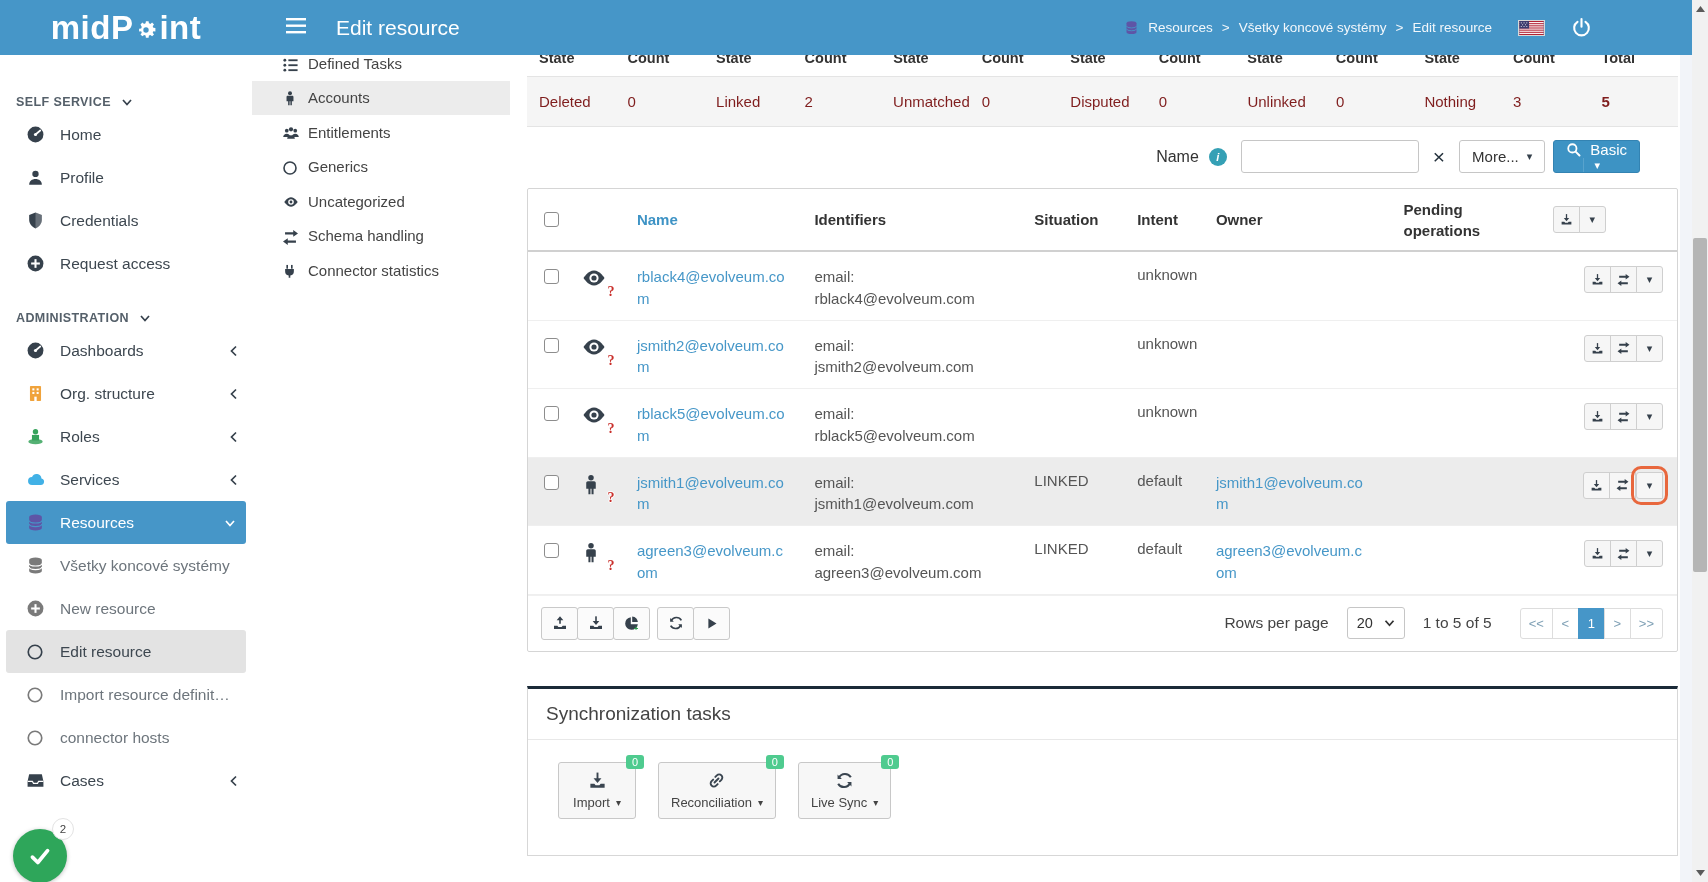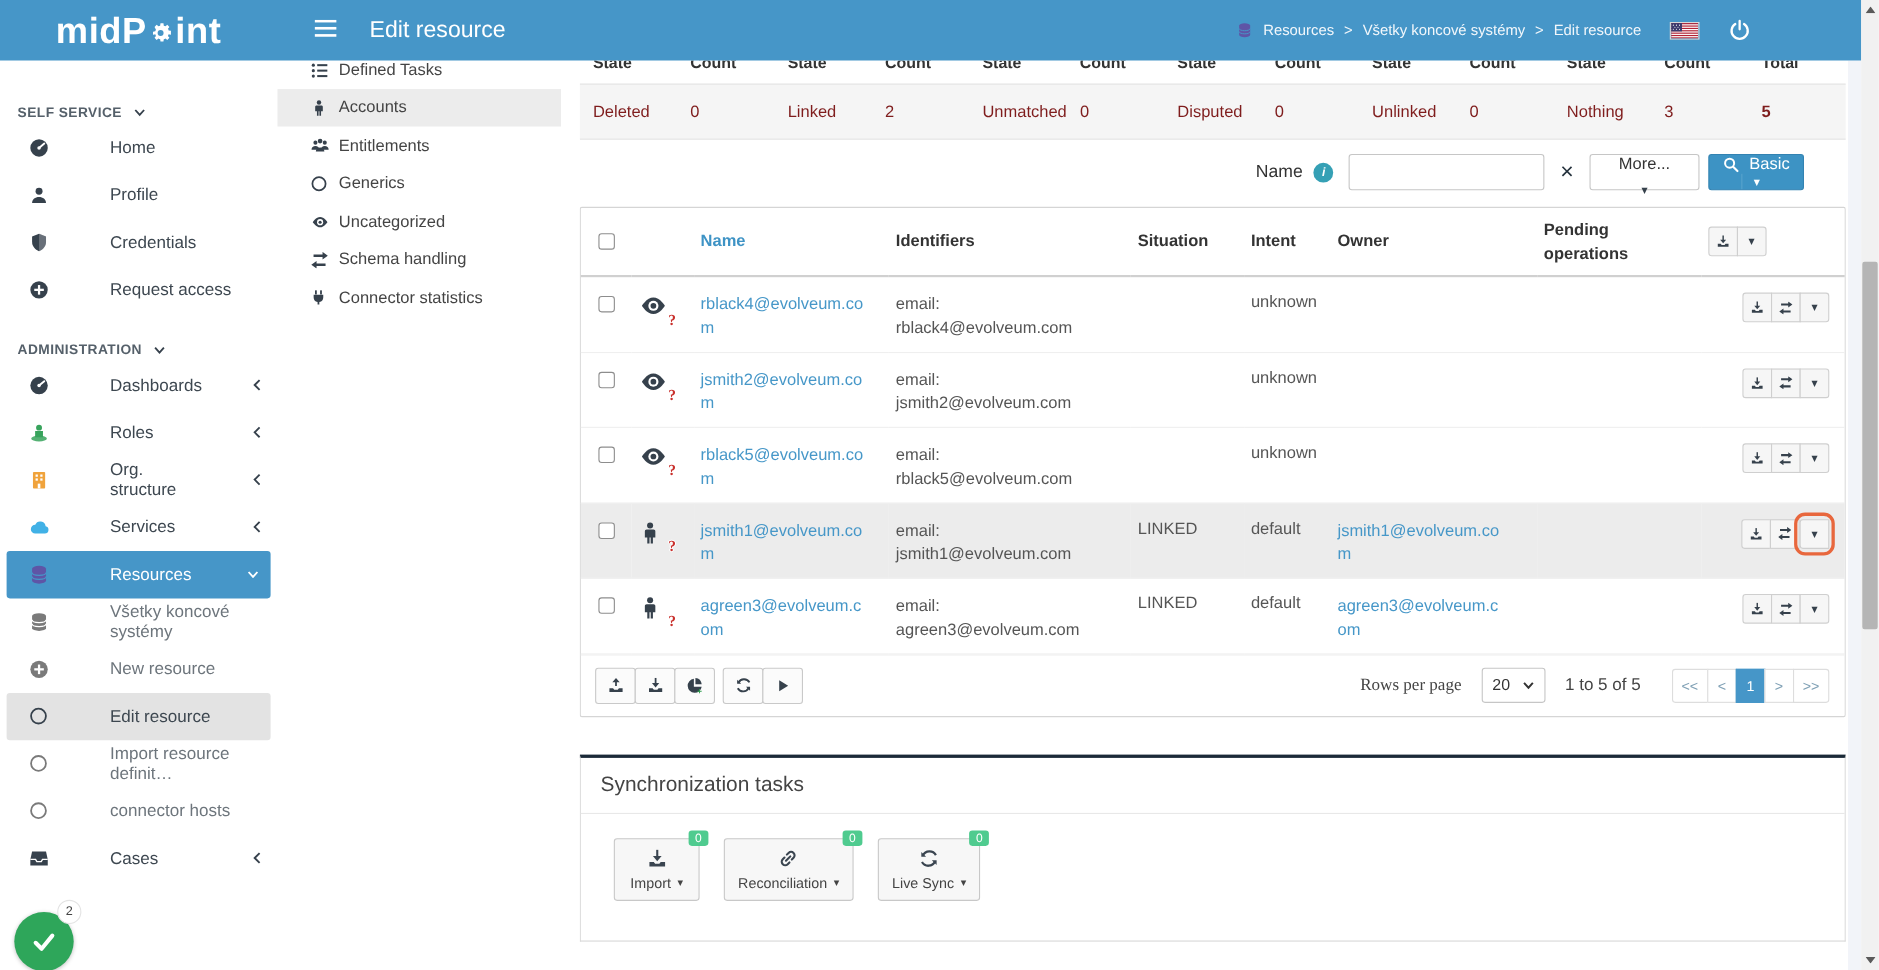--- a/index.html
+++ b/index.html
@@ -19,21 +19,21 @@
   .breadcrumb a { color:#f2f7fb; text-decoration:none; }
   .flagbtn,.pwrbtn { background:none; border:none; cursor:pointer; display:flex; align-items:center; }
 
   
   .sidebar { position:absolute; left:0; top:55px; width:252px; bottom:0; background:#fff; z-index:40; padding-top:14px; }
   .user-panel { display:flex; align-items:center; gap:16px; padding:4px 0 4px 20px; }
   .avatar { width:40px; height:40px; border-radius:50%; background:#d9d9d9; display:flex; align-items:flex-end; justify-content:center; overflow:hidden; }
   .user-name { color:#4697c8; font-size:15.5px; text-decoration:none; }
   .sec-label { display:flex; align-items:center; gap:10px; padding:0 0 0 16px; margin-top:22px; height:22px;
     font-size:12.5px; font-weight:700; color:#55606a; letter-spacing:.4px; cursor:pointer; }
-  .nav-item { display:flex; align-items:center; height:43px; padding:0 14px 0 26px; color:#3d4750; font-size:15.5px; cursor:pointer; position:relative;gap:40px; }
+  .nav-item { display:flex; align-items:center; height:43px; padding:0 14px 0 26px; color:#3d4750; font-size:15.5px; cursor:pointer; position:relative; }
   .nav-item .ic { width:34px; color:#36414c; }
   .nav-item .lbl { flex:1; }
   .nav-item .chev { color:#36414c; }
   .nav-item.active-blue { background:#4696c8; border-radius:3px; margin:0 6px; padding:0 10px 0 20px; color:#fff; }
   .nav-item.active-blue .chev { color:#fff; }
   .nav-item.active-gray { background:#e3e3e3; border-radius:3px; margin:0 6px; padding:0 10px 0 20px; color:#3d4750; }
   .nav-item.sub { color:#6d757c; }
   .ired { color:#d9534f !important; } .iorange { color:#f0a33c !important; } .igreen { color:#37a35c !important; }
   .iblue { color:#41b1e6 !important; } .igray { color:#7a7a7a !important; }
   .iwhitepurple { color:#5e55a6 !important; }
@@ -62,21 +62,21 @@
   .state-grid > div { padding-left:12px; }
   .state-grid .tot { font-weight:700; }
 
   .search-row { display:flex; justify-content:flex-end; align-items:center; gap:8px; margin:13px 38px 15px 0; }
   .search-lbl { font-size:16px; color:#333; margin-right:2px; }
   .info-dot { width:18px; height:18px; border-radius:50%; background:#35a0b5; color:#fff; font-size:11px; font-weight:700;
     font-style:italic; display:inline-flex; align-items:center; justify-content:center; margin-right:6px; cursor:pointer; }
   .search-input { width:178px; height:33px; border:1px solid #c6c6c6; border-radius:3px; padding:0 8px; font-size:15px; color:#333; outline:none; }
   .clear-btn { background:none; border:none; font-size:21px; color:#24313c; cursor:pointer; padding:0 6px; line-height:1; }
   .more-btn { height:33px; background:#fff; border:1px solid #c6c6c6; border-radius:3px; font-size:15px; color:#333;
-    padding:0 26px; cursor:pointer; display:flex; align-items:center; gap:8px;flex-direction:column; }
+    padding:0 12px; cursor:pointer; display:flex; align-items:center; gap:8px; }
   .basic-btn { height:33px; background:#3d93c4; border:1px solid #3383b2; border-radius:3px; color:#fff;
     display:flex; align-items:center; cursor:pointer; font-size:15px; padding:0;flex-direction:column; }
   .basic-btn .seg { padding:0 12px; display:flex; align-items:center; gap:9px; }
   .basic-btn .caret-seg { border-left:1px solid #58a3cd; padding:0 10px; height:100%; display:flex; align-items:center; }
 
   .card { margin:0 0 0 0; border:1px solid #d5d5d5; border-radius:2px; }
   table.acct { width:100%; border-collapse:collapse; table-layout:fixed; }
   table.acct th { text-align:left; font-size:15px; color:#333; font-weight:700; height:62px; vertical-align:middle; padding:0 6px; }
   table.acct th.namecol { color:#3e93c5; cursor:pointer; }
   table.acct thead tr { border-bottom:2px solid #d0d0d0; }
@@ -99,21 +99,21 @@
   .actions-cell { text-align:right; padding-right:14px !important; }
   .ring-wrap { position:relative; display:inline-flex; }
   .ring { position:absolute; left:-5px; top:-6px; right:-5px; bottom:-6px; border:3px solid #e8673d; border-radius:10px; pointer-events:none; }
 
   .card-footer { display:flex; align-items:center; justify-content:space-between; padding:11px 14px; border-top:1px solid #f0f0f0; }
   .tool-group { display:flex; align-items:center; }
   .tbtn { width:37px; height:33px; background:#fbfbfb; border:1px solid #c9c9c9; border-radius:3px; color:#36414c;
     display:inline-flex; align-items:center; justify-content:center; cursor:pointer; margin-left:-1px; position:relative; }
   .tbtn.gap { margin-left:7px; }
   .paging { display:flex; align-items:center; gap:18px; }
-  .rpp-label { font-size:15.5px; color:#444;font-family:Liberation Serif, serif; }
+  .rpp-label { font-size:15.5px; color:#444; }
   .rpp-select { width:58px; height:32px; border:1px solid #c6c6c6; border-radius:3px; background:#fff; display:inline-flex;
     align-items:center; justify-content:space-between; padding:0 9px; font-size:14.5px; color:#333; cursor:pointer; }
   .count-label { font-size:15.5px; color:#444; margin-right:10px; }
   .pager { display:inline-flex; }
   .pbtn { min-width:27px; height:31px; background:#fff; border:1px solid #ddd; color:#7fa0b5; font-size:13px;
     display:inline-flex; align-items:center; justify-content:center; cursor:pointer; margin-left:-1px; padding:0 8px; }
   .pbtn:first-child { border-radius:3px 0 0 3px; margin-left:0; }
   .pbtn:last-child { border-radius:0 3px 3px 0; }
   .pbtn.active { background:#4696c8; border-color:#4696c8; color:#fff; }
 
@@ -244,42 +244,42 @@
           <circle cx="12" cy="12" r="10" fill="currentColor"></circle>
           <line x1="12" y1="12" x2="18" y2="7" stroke="#fff" stroke-width="2.2" stroke-linecap="round"></line>
           <circle cx="12" cy="12" r="2" fill="#fff"></circle>
         </svg></span>
     <span class="lbl">Dashboards</span>
     <span class="chev"><svg class="svgic" width="9" height="12" viewBox="0 0 9 12">
           <polyline points="7,1.5 2.5,6 7,10.5" fill="none" stroke="currentColor" stroke-width="1.7"></polyline>
         </svg></span>
   </div>
   <div class="nav-item">
-    <span class="ic igreen"><svg class="svgic" width="19" height="19" viewBox="0 0 24 24">
-          <ellipse cx="12" cy="18.5" rx="9" ry="3.4" fill="currentColor" opacity=".85"></ellipse>
-          <circle cx="12" cy="6" r="3.4" fill="currentColor"></circle>
-          <path d="M7.5 10h9v7h-9z" fill="currentColor"></path>
-        </svg></span>
-    <span class="lbl">Roles</span>
-    <span class="chev"><svg class="svgic" width="9" height="12" viewBox="0 0 9 12">
-          <polyline points="7,1.5 2.5,6 7,10.5" fill="none" stroke="currentColor" stroke-width="1.7"></polyline>
-        </svg></span>
-  </div>
-  <div class="nav-item">
     <span class="ic iorange"><svg class="svgic" width="19" height="19" viewBox="0 0 24 24">
           <rect x="5" y="2.5" width="14" height="19" rx="1" fill="currentColor"></rect>
           <g fill="#fff">
             <rect x="8" y="5.5" width="2.6" height="2.6"></rect>
             <rect x="13.4" y="5.5" width="2.6" height="2.6"></rect>
             <rect x="8" y="10" width="2.6" height="2.6"></rect>
             <rect x="13.4" y="10" width="2.6" height="2.6"></rect>
             <rect x="10.5" y="16" width="3" height="5.5"></rect>
           </g>
         </svg></span>
     <span class="lbl">Org. structure</span>
+    <span class="chev"><svg class="svgic" width="9" height="12" viewBox="0 0 9 12">
+          <polyline points="7,1.5 2.5,6 7,10.5" fill="none" stroke="currentColor" stroke-width="1.7"></polyline>
+        </svg></span>
+  </div>
+  <div class="nav-item">
+    <span class="ic igreen"><svg class="svgic" width="19" height="19" viewBox="0 0 24 24">
+          <ellipse cx="12" cy="18.5" rx="9" ry="3.4" fill="currentColor" opacity=".85"></ellipse>
+          <circle cx="12" cy="6" r="3.4" fill="currentColor"></circle>
+          <path d="M7.5 10h9v7h-9z" fill="currentColor"></path>
+        </svg></span>
+    <span class="lbl">Roles</span>
     <span class="chev"><svg class="svgic" width="9" height="12" viewBox="0 0 9 12">
           <polyline points="7,1.5 2.5,6 7,10.5" fill="none" stroke="currentColor" stroke-width="1.7"></polyline>
         </svg></span>
   </div>
   <div class="nav-item">
     <span class="ic iblue"><svg class="svgic" width="20" height="19" viewBox="0 0 24 24">
           <path d="M7 19h11a4.2 4.2 0 0 0 .9-8.3A6.2 6.2 0 0 0 7 8.9 4.6 4.6 0 0 0 7 19z" fill="currentColor"></path>
         </svg></span>
     <span class="lbl">Services</span>
     <span class="chev"><svg class="svgic" width="9" height="12" viewBox="0 0 9 12">

